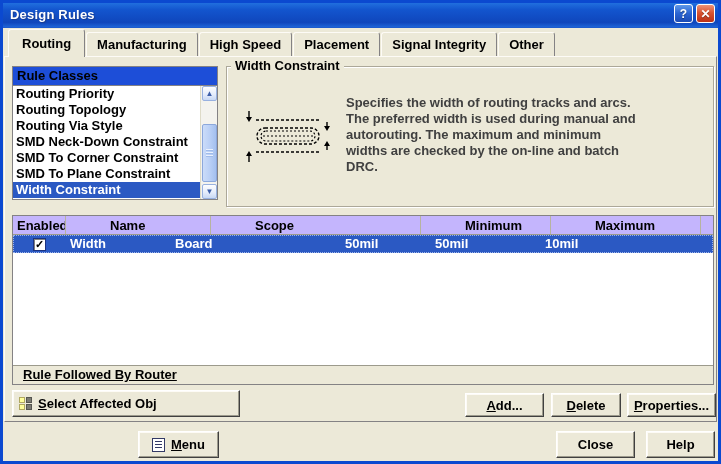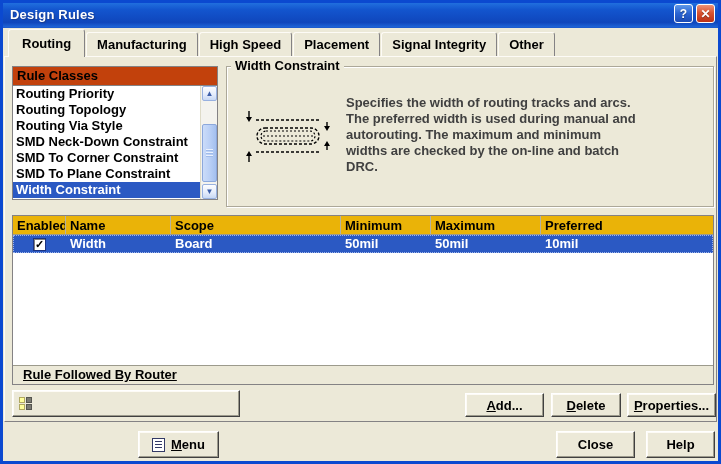--- a/index.html
+++ b/index.html
@@ -51,21 +51,21 @@
     border:1px solid; border-color:#FDFBF6 #848284 #848284 #FDFBF6;
     z-index:1;
   }
 
   
   .rule-classes {
     position:absolute; left:9px; top:63px; width:206px; height:134px;
     border:1px solid #848284; background:#fff; z-index:2;
   }
   .rc-header {
-    height:19px; background:#c2410c; border-bottom:1px solid #848284;
+    height:19px; background:#1d4ed8; border-bottom:1px solid #848284;
     padding-left:4px; line-height:18px; cursor:default;
   }
   .rc-list { position:absolute; left:0; top:19px; right:17px; bottom:0; overflow:hidden; background:#fff; }
   .rc-item { height:16px; line-height:16px; padding-left:3px; white-space:nowrap; overflow:hidden; cursor:pointer; }
   .rc-item.selected { background:#2B59C3; color:#fff; }
 
   
   .sb { position:absolute; top:19px; right:0; bottom:0; width:17px; background:#F4F3EE; border-left:1px solid #DEDBC8; }
   .sb-btn {
     position:absolute; left:1px; width:15px; height:15px; border-radius:2px;
@@ -99,21 +99,21 @@
     position:absolute; left:119px; top:28px; width:294px;
     color:#404040; line-height:16px; cursor:default;
   }
 
   
   .rules-table {
     position:absolute; left:9px; top:212px; width:702px; height:170px;
     border:1px solid #848284; background:#fff; z-index:2;
     display:flex; flex-direction:column;
   }
-  .rt-header { display:flex; height:19px; background:#eab308; border-bottom:1px solid #9C9A8C; flex:none; }
+  .rt-header { display:flex; height:19px; background:#c4b5fd; border-bottom:1px solid #9C9A8C; flex:none;gap:40px; }
   .rt-hcell {
     padding:1px 0 0 4px; line-height:17px; border-right:1px solid #B6B3A0;
     white-space:nowrap; overflow:hidden; cursor:pointer;
   }
   .rt-row { display:flex; height:18px; background:#2B59C3; color:#fff; flex:none; cursor:pointer;
     outline:1px dotted #9CB3E8; outline-offset:-1px; }
   .rt-cell { padding-left:4px; line-height:18px; white-space:nowrap; overflow:hidden; }
   .c0{width:53px;flex:none;display:flex;align-items:center;justify-content:center;}
   .c1{width:105px;flex:none;} .c2{width:170px;flex:none;}
   .c3{width:90px;flex:none;} .c4{width:110px;flex:none;} .c5{flex:1;}
@@ -258,20 +258,21 @@
     <div class="rt-status">Rule Followed By Router</div>
   </div>
 
   <div class="btn3d btn-select mnemonic">
     <span class="sel-icon">
       <span class="sq-y"></span>
         <span class="sq-g"></span>
       <span class="sq-y"></span>
         <span class="sq-g"></span>
     </span>
+    <span class="btn-label">Select Affected Obj</span>
   </div>
   <div class="btn3d btn-add mnemonic">
     <span class="btn-label">Add...</span>
   </div>
   <div class="btn3d btn-delete mnemonic">
     <span class="btn-label">Delete</span>
   </div>
   <div class="btn3d btn-props mnemonic">
     <span class="btn-label">Properties...</span>
   </div>

